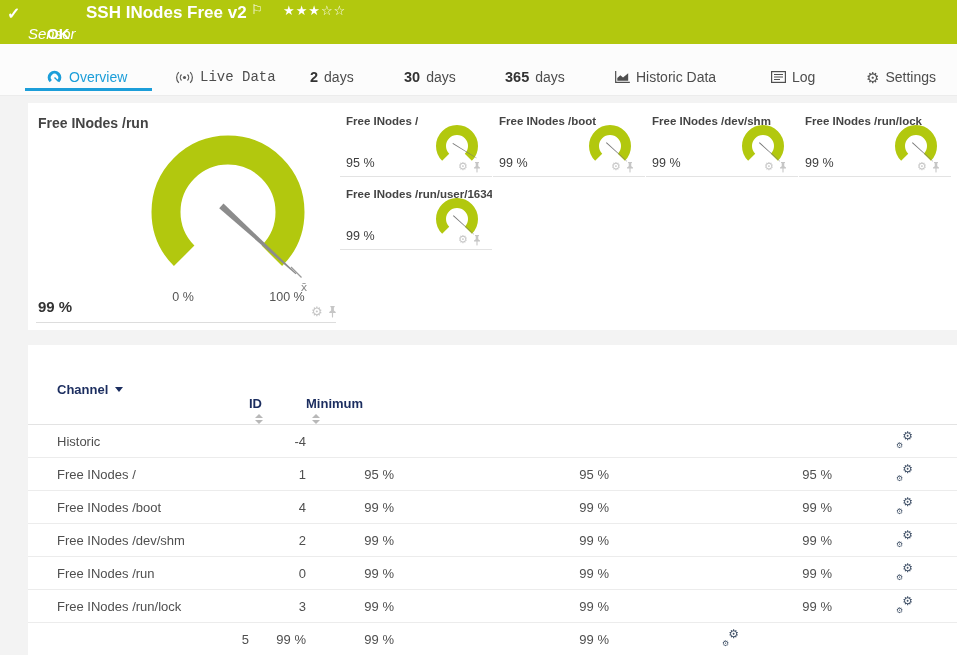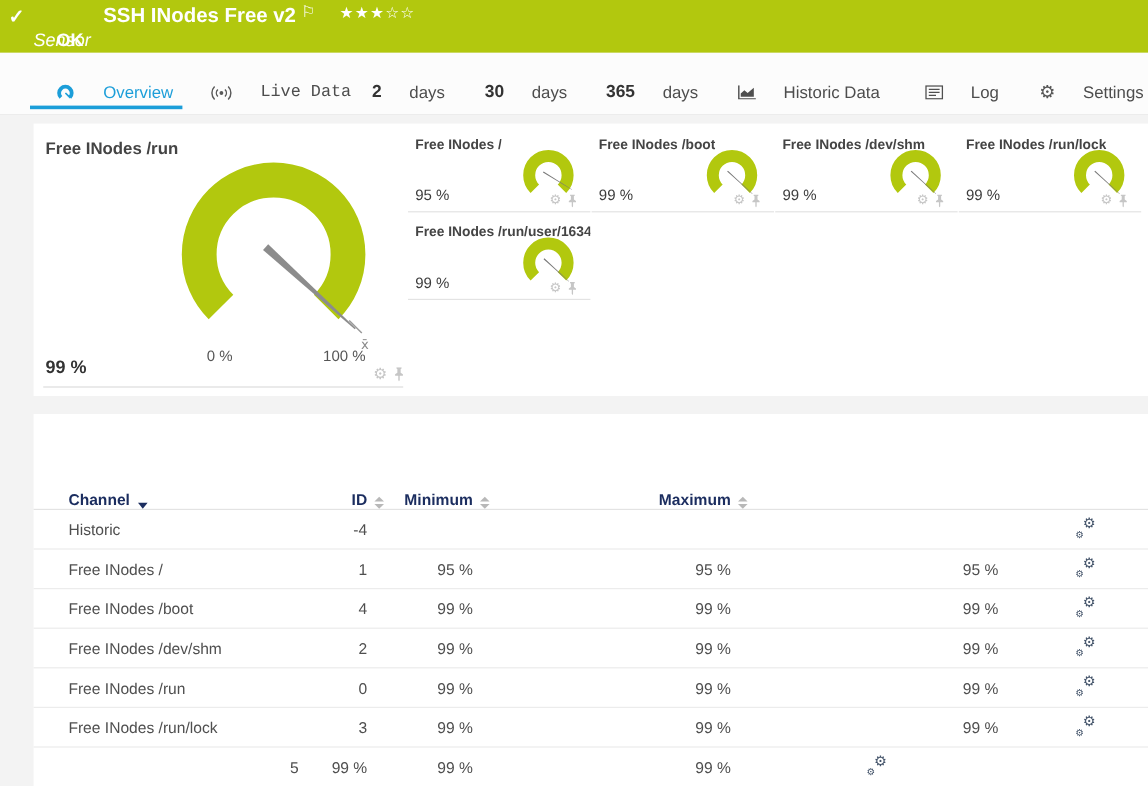--- a/index.html
+++ b/index.html
@@ -10,21 +10,21 @@
   .topbar { position:absolute; left:0; top:0; width:957px; height:44px; background:#b2c80e; color:#fff; }
   .topbar .check { position:absolute; left:7px; top:4px; font-size:16px; font-weight:bold; }
   .topbar .kind { position:absolute; left:28px; top:5px; font-size:15px; font-style:italic;margin-top:20px; }
   .topbar .title { position:absolute; left:86px; top:3px; font-size:17px; font-weight:bold; }
   .topbar .flag { position:absolute; left:251px; top:2px; font-size:13px; }
   .topbar .stars { position:absolute; left:283px; top:3px; font-size:13px; letter-spacing:1px; cursor:pointer; }
   .topbar .ok { position:absolute; left:47px; top:25px; font-size:15px; font-weight:bold; }
 
   
   .tabbar { position:absolute; left:0; top:44px; width:957px; height:52px; background:#fcfcfc; border-bottom:1px solid #ececec; }
-  .tab { position:absolute; top:22px; height:22px; display:flex; align-items:center; gap:23px; font-size:14px; color:#4d4d4d; cursor:pointer; white-space:nowrap; }
+  .tab { position:absolute; top:22px; height:22px; display:flex; align-items:center; gap:6px; font-size:14px; color:#4d4d4d; cursor:pointer; white-space:nowrap; }
   .tab .num { font-weight:bold; color:#333; font-size:14.5px; }
   .tab.active { color:#1c9ed9; }
   .tab-overview { left:46px; }
   .tab-livedata { left:175px;font-family:Liberation Mono, monospace; }
   .tab-2days { left:310px; }
   .tab-30days { left:404px; }
   .tab-365days { left:505px; }
   .tab-historic { left:614px; }
   .tab-log { left:771px; }
   .tab-settings { left:866px; }
@@ -58,22 +58,22 @@
   .tile-gauge { position:absolute; left:89px; top:12px; }
   .arc-s { fill:none; stroke:#b2c80e; stroke-width:10; stroke-linecap:butt; }
   .needle-s { fill:#777; }
   .tile-value { position:absolute; left:6px; top:48px; font-size:12.5px; color:#3d3d3d; }
   .tile-gear { position:absolute; left:118px; top:52px; font-size:11px; }
   .tile-pin  { position:absolute; left:133px; top:54px; }
 
   
   .table-panel { position:absolute; left:28px; top:345px; width:929px; height:310px; background:#fff; }
   .thead { display:grid; grid-template-columns:192px 57px 88px 215px 223px 1fr; padding-left:29px; padding-top:37px; height:80px; border-bottom:1px solid #e3e3e3; font-size:13px; font-weight:bold; color:#1b2d5f; }
-  .th { display:flex; align-items:flex-end; }
-  .th-right { justify-content:flex-end; }
+  .th { display:flex; align-items:flex-start; }
+  .th-right { justify-content:flex-end;flex-direction:column; }
   .th-last span { display:inline-block; width:46px; text-align:center; line-height:1.15; }
   .caret { width:0; height:0; border-left:4px solid transparent; border-right:4px solid transparent; border-top:5px solid #1b2d5f; display:inline-block; margin:5px 0 0 7px; }
   .sort { display:inline-flex; flex-direction:column; gap:2px; margin-left:6px; margin-right:-14px; padding-top:3px; cursor:pointer; }
   .sort i { width:0; height:0; border-left:4px solid transparent; border-right:4px solid transparent; }
   .sort .up { border-bottom:4px solid #b8b8b8; }
   .sort .down { border-top:4px solid #b8b8b8; }
   .trow { display:grid; grid-template-columns:192px 57px 88px 215px 223px 1fr; padding-left:29px; height:33px; align-items:center; border-bottom:1px solid #ececec; font-size:13px; color:#4f4f4f; }
   .td-right { text-align:right; }
   .td-gear { display:flex; justify-content:center; padding-left:20px; }
   .gears { position:relative; width:17px; height:16px; display:inline-block; color:#44546a; cursor:pointer; }
@@ -242,27 +242,20 @@
             <i class="down"></i>
           </span>
       </div>
       <div class="th th-right">
         <span>Minimum</span>
         <span class="sort">
             <i class="up"></i>
             <i class="down"></i>
           </span>
       </div>
-      <div class="th th-right">
-        <span>Maximum</span>
-        <span class="sort">
-            <i class="up"></i>
-            <i class="down"></i>
-          </span>
-      </div>
       <div class="th"></div>
     </div>
 
     <div class="trow">
       <div>Historic</div>
       <div class="td-right">-4</div>
       <div class="td-right"></div>
       <div class="td-right"></div>
       <div class="td-right"></div>
       <div class="td-gear">

